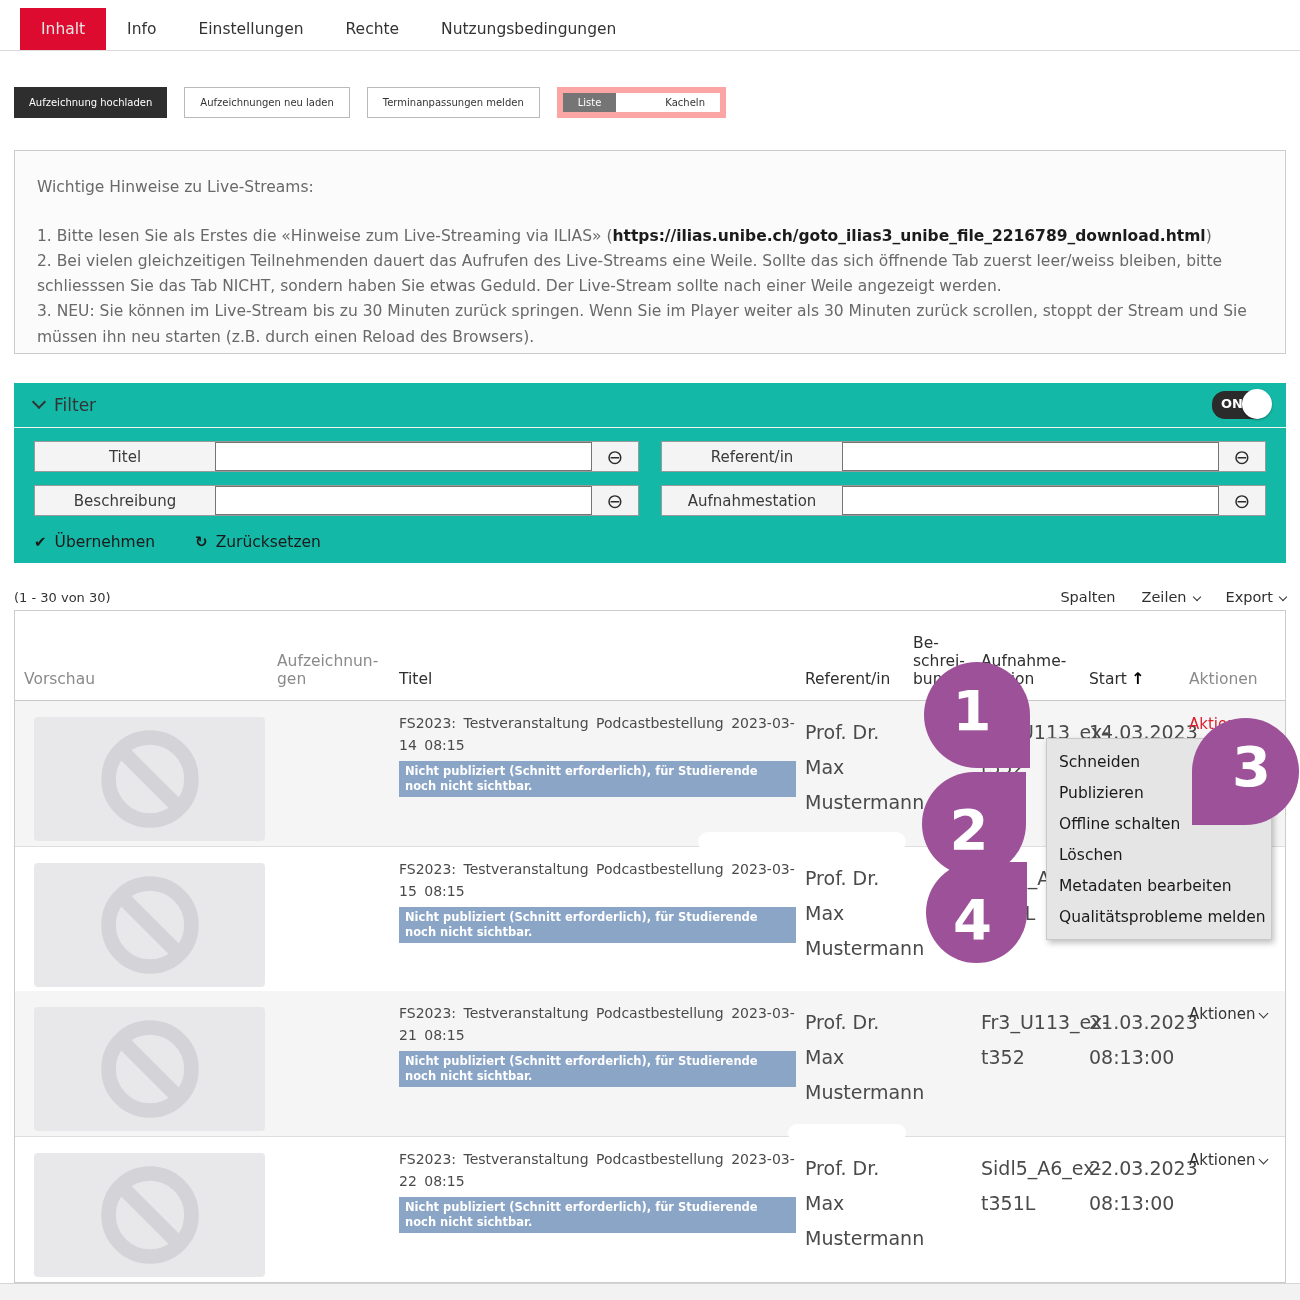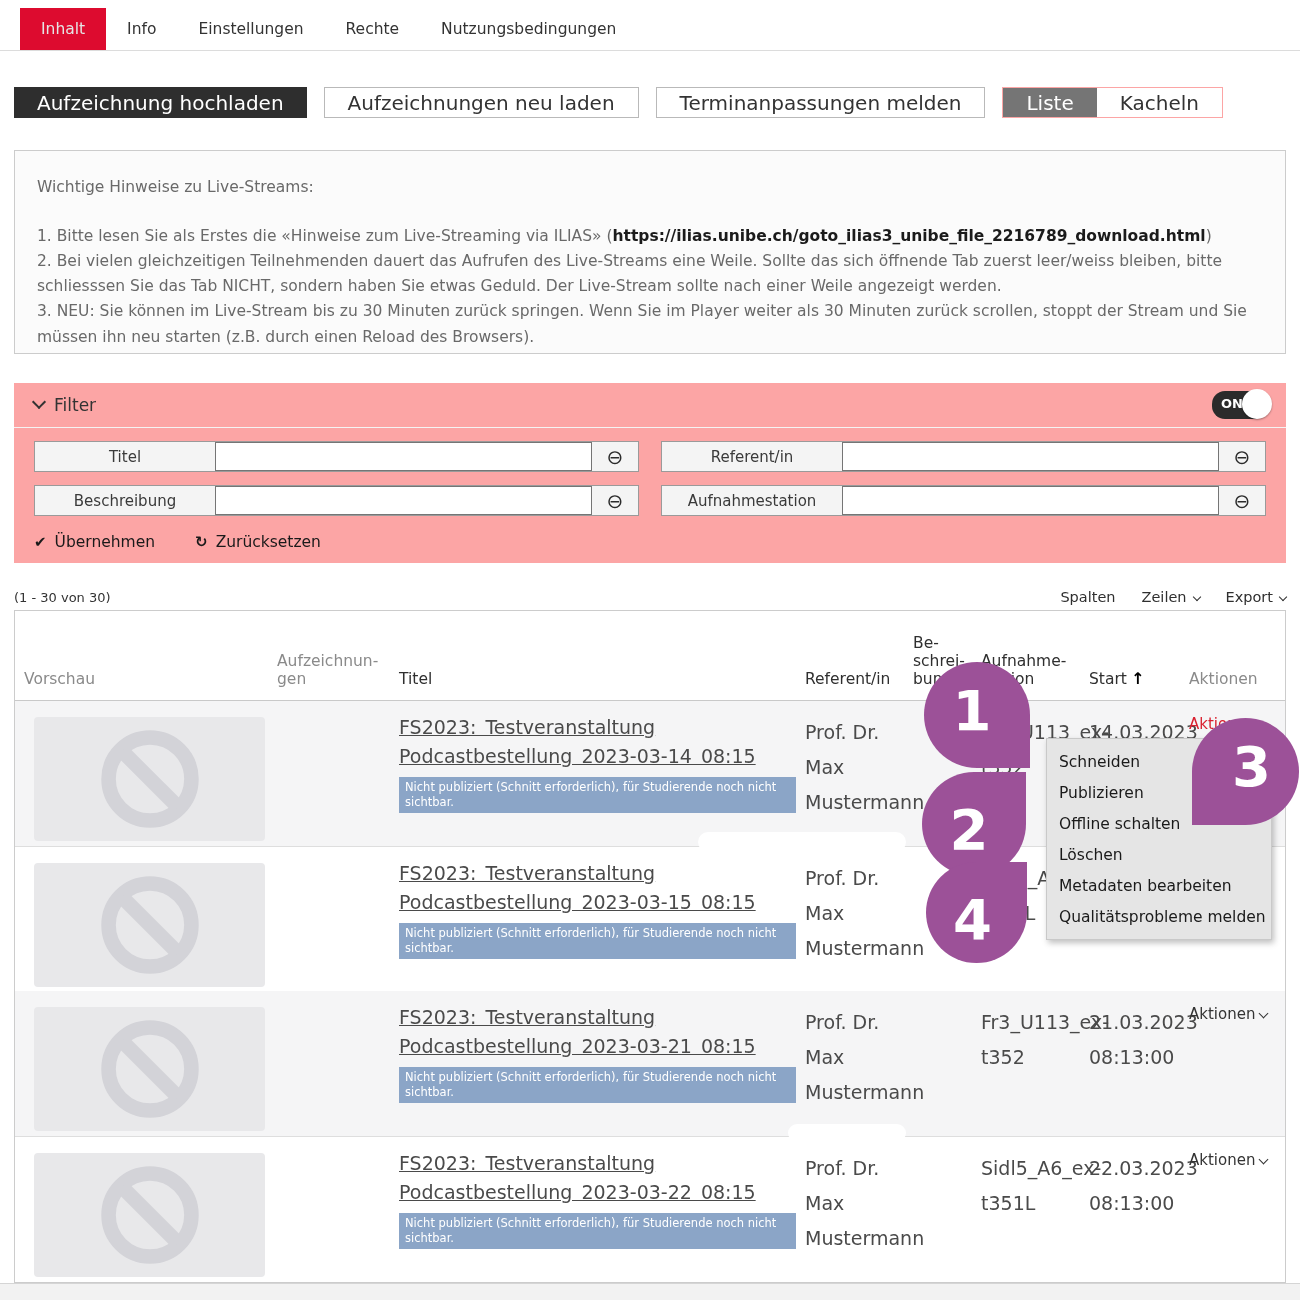--- a/index.html
+++ b/index.html
@@ -9,36 +9,36 @@
     background:#ffffff; color:#333; position:relative; font-size:15px;
   }
   
   .tabbar { height:51px; background:#fff; border-bottom:1px solid #dcdcdc;
             display:flex; align-items:stretch; padding-left:20px; }
   .tab { margin-top:8px; padding:0 21px; display:flex; align-items:center;
          font-size:15.5px; color:#333; cursor:pointer; }
   .tab.active { background:#dd0b2f; color:#e5e5e5; }
   
   .toolbar { margin:36px 14px 0 14px; height:31px; display:flex; gap:17px; align-items:stretch; }
-  .btn { display:flex; align-items:center; padding:0 23px; font-size:20px; white-space:nowrap; cursor:pointer; }
+  .btn { display:flex; align-items:center; padding:0 15px; font-size:10px; white-space:nowrap; cursor:pointer; }
   .btn-dark { background:#2e2e2e; color:#fff; }
   .btn-light { background:#fff; color:#333; border:1px solid #b9b9b9; }
-  .viewgroup { display:flex; border:1px solid #fca5a5; }
+  .viewgroup { display:flex; border:6px solid #fca5a5;gap:34px; }
   .viewgroup .btn { border:none; }
   .btn-active-gray { background:#757575; color:#fff; }
   .btn-white { background:#fff; color:#333; }
   
   .notice { margin:32px 14px 0 14px; height:204px; background:#fbfbfb;
             border:1px solid #cccccc; padding:24px 22px; color:#696969;
             font-size:15.5px; line-height:1.62; }
   .notice p { margin:0; }
   .notice .gap { height:24px; }
   .notice b { color:#1b1b1b; font-weight:bold; }
   
-  .filter { margin:29px 14px 0 14px; height:180px; background:#fca5a5; }
+  .filter { margin:29px 14px 0 14px; height:180px; background:#14b8a6; }
   .filter-head { height:45px; display:flex; align-items:center; justify-content:space-between;
                  padding:0 20px; border-bottom:1px solid #f4f4f4; }
   .filter-title { display:flex; align-items:center; gap:10px; font-size:17px; color:#333; cursor:pointer; }
   .chv { display:inline-block; width:8px; height:8px; border-right:2px solid currentColor;
          border-bottom:2px solid currentColor; transform:rotate(45deg); vertical-align:2px; }
   .chv-big { width:10px; height:10px; margin-top:-6px; }
   .toggle { width:54px; height:28px; background:#2b2b2b; border-radius:13px; position:relative; cursor:pointer; }
   .toggle .on { position:absolute; left:9px; top:5px; color:#fff; font-size:13px; font-weight:bold; }
   .toggle .knob { position:absolute; right:-6px; top:-2px; width:30px; height:30px;
                   background:#fff; border-radius:50%; box-shadow:0 1px 2px rgba(0,0,0,.35); }
@@ -78,24 +78,24 @@
   .c-akt { flex:1; }
   .th-muted { color:#8a8a8a; }
   .th-sort { color:#2f2f2f; cursor:pointer; }
   .arrow-up { font-weight:bold; color:#000; font-size:16px; margin-left:4px; }
   .trow { height:145px; display:flex; padding-top:8px; }
   .trow.odd { background:#f5f5f6; }
   .trow.even { background:#ffffff; border-top:1px solid #dedede; }
   .trow.odd + .trow.even { }
   .thumb { margin-left:10px; width:231px; height:124px; background:#e8e8ea;
            border-radius:4px; display:flex; align-items:center; justify-content:center; }
-  .rowtitle { padding-top:4px; font-size:19px; color:#4a4a4a; line-height:1.55;
-              word-spacing:3px;text-decoration:underline; }
+  .rowtitle { padding-top:4px; font-size:14px; color:#4a4a4a; line-height:1.55;
+              word-spacing:3px; }
   .badge { display:inline-block; margin-top:5px; background:#8ba5c7; color:#fff;
-           font-size:11.5px; font-weight:normal; padding:3px 6px; line-height:1.3; }
+           font-size:11.5px; font-weight:bold; padding:3px 6px; line-height:1.3; }
   .celltext { padding-top:6px; font-size:19px; color:#4a4a4a; line-height:1.85; }
   .aktlink { padding-top:6px; font-size:15px; color:#333; cursor:pointer; white-space:nowrap; }
   .aktlink .chv { border-width:1.5px; width:7px; height:7px; margin-left:5px; }
   .aktlink.open { color:#d9202f; }
   
   .footer { height:17px; background:#f2f2f2; border-top:1px solid #d5d5d5; }
   
   .ctxmenu { position:absolute; left:1046px; top:738px; width:226px; z-index:20;
              background:#e5e5e5; border:1px solid #c9c9c9; box-shadow:2px 3px 6px rgba(0,0,0,.25);
              padding:7px 0; }

